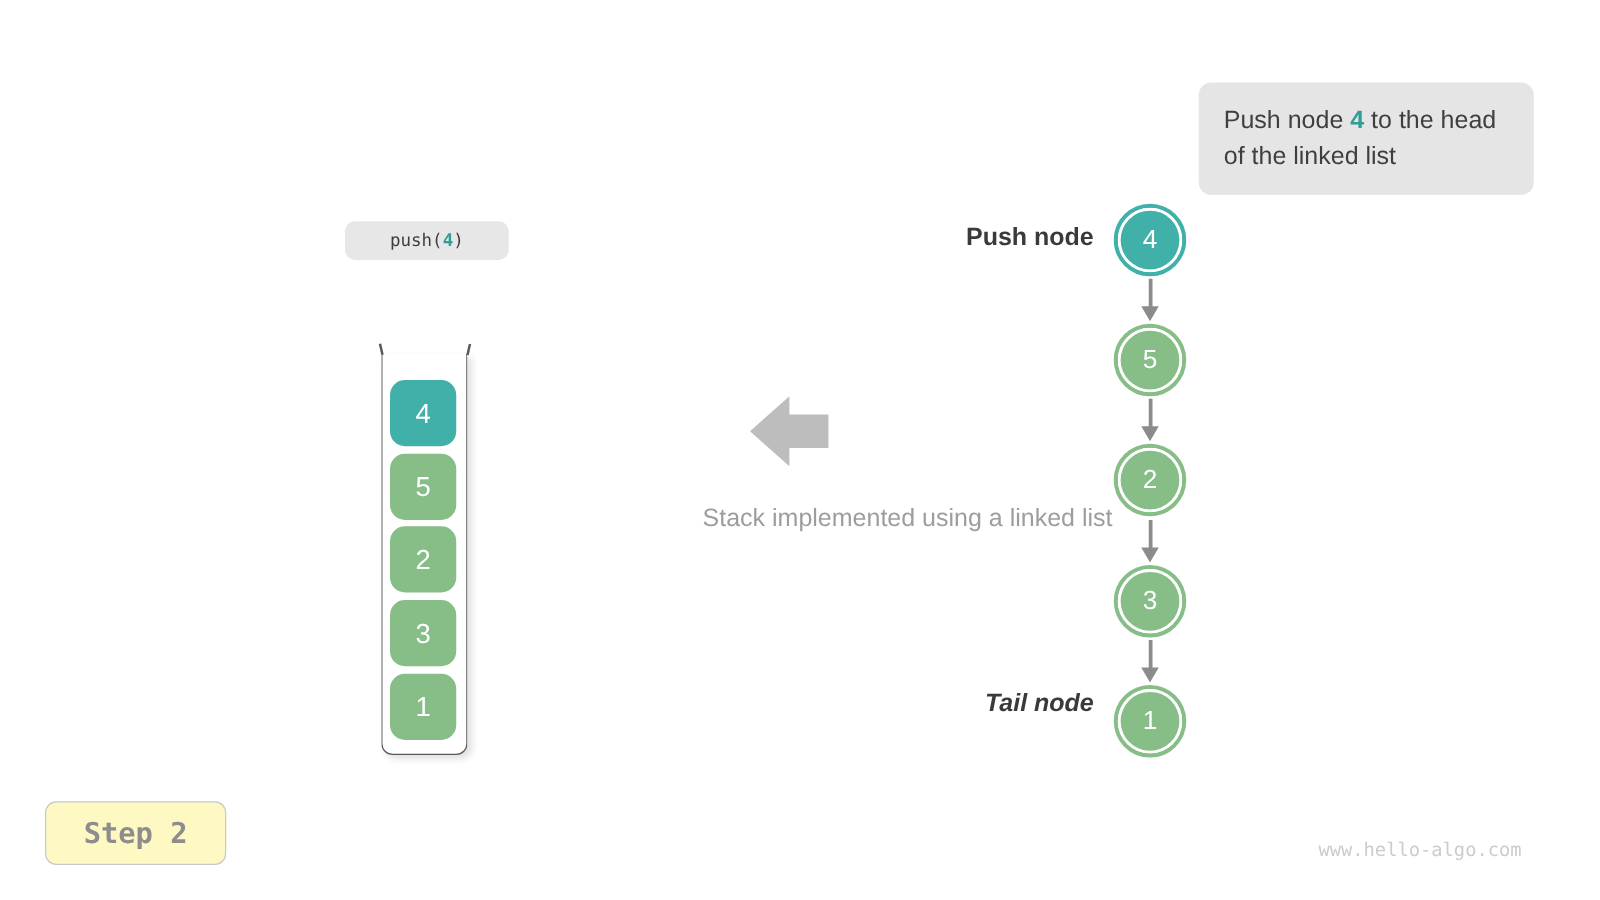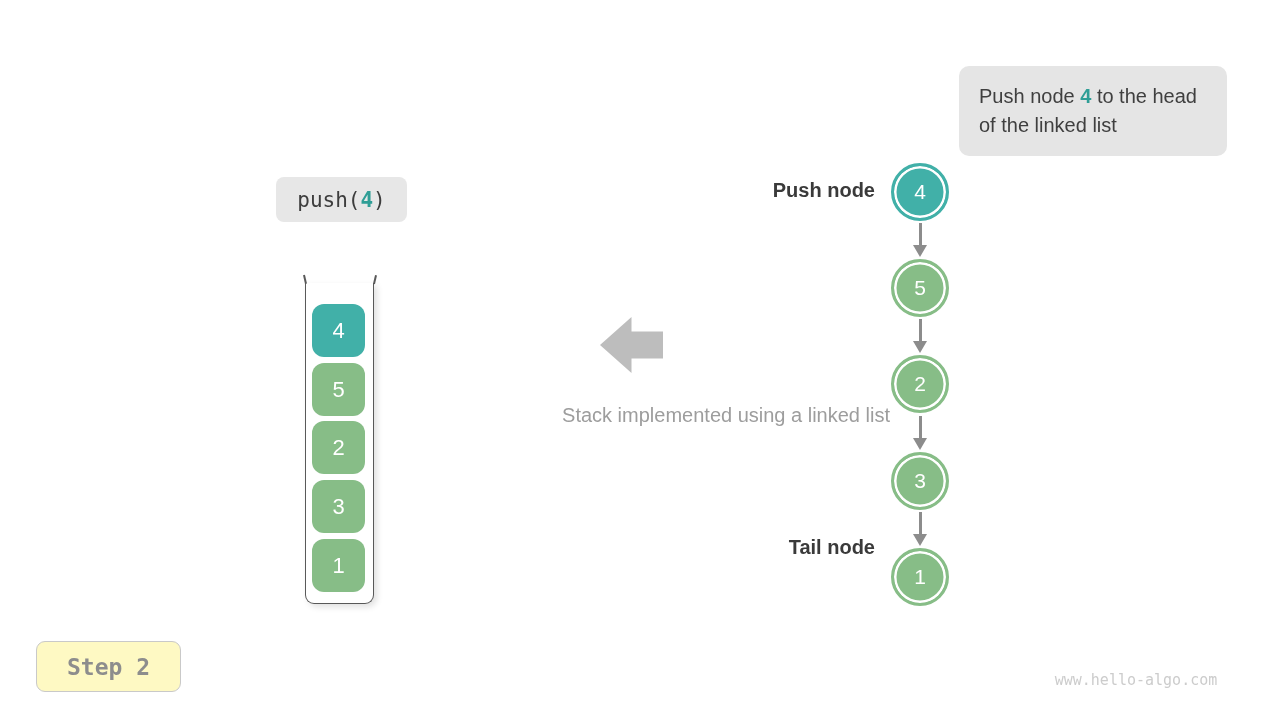--- a/index.html
+++ b/index.html
@@ -24,26 +24,26 @@
     font-size: 20px;
     line-height: 29px;
     color: #3f3f3f;
   }
   .accent { color: #2f9e96; font-weight: 700; }
 
   
   .code-box {
     position: absolute;
     left: 276px; top: 177px;
-    width: 131px; height: 45px;
+    width: 131px; height: 31px;
     background: #e7e7e7;
     border-radius: 8px;
     display: flex; align-items: center; justify-content: center;
     font-family: "DejaVu Sans Mono", monospace;
-    font-size: 21px;
+    font-size: 14px;
     color: #3d3d3d;
   }
 
   
   .stack-box {
     position: absolute;
     left: 305px; top: 283px;
     width: 69px; height: 321px;
     border-left: 1.5px solid #595959;
     border-right: 1.5px solid #595959;
@@ -146,21 +146,21 @@
   .node-label {
     position: absolute;
     left: 690px;
     width: 185px;
     text-align: right;
     font-size: 20px;
     font-weight: 700;
     color: #3a3a3a;
   }
   .head-label { top: 179px; }
-  .tail-label { top: 536px; }
+  .tail-label { top: 552px; font-style: italic; }
 
   
   .step-badge {
     position: absolute;
     left: 36px; top: 641px;
     width: 145px; height: 51px;
     background: #fef9c3;
     border: 1.6px solid #c9c9c9;
     border-radius: 9px;
     display: flex; align-items: center; justify-content: center;

